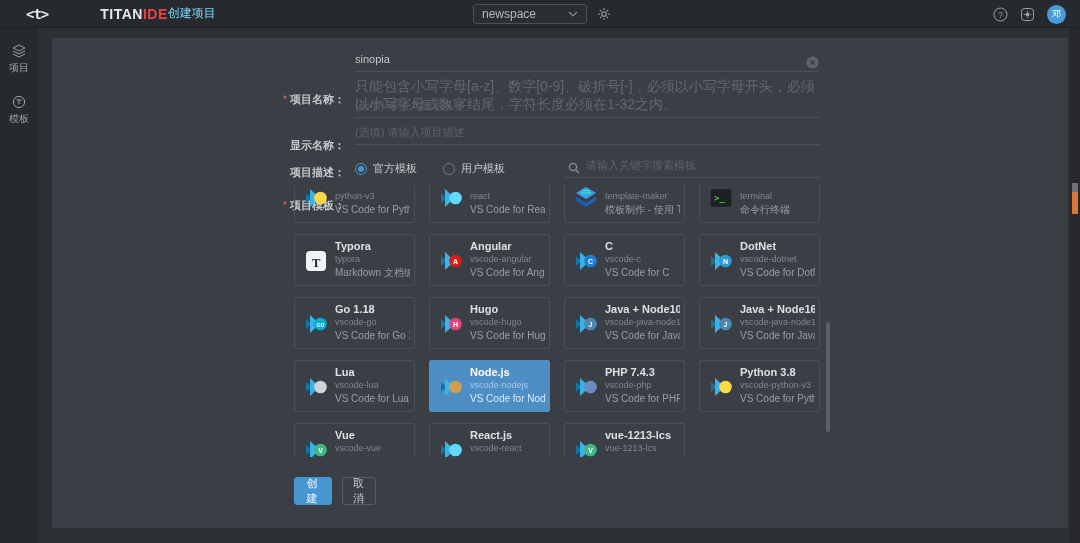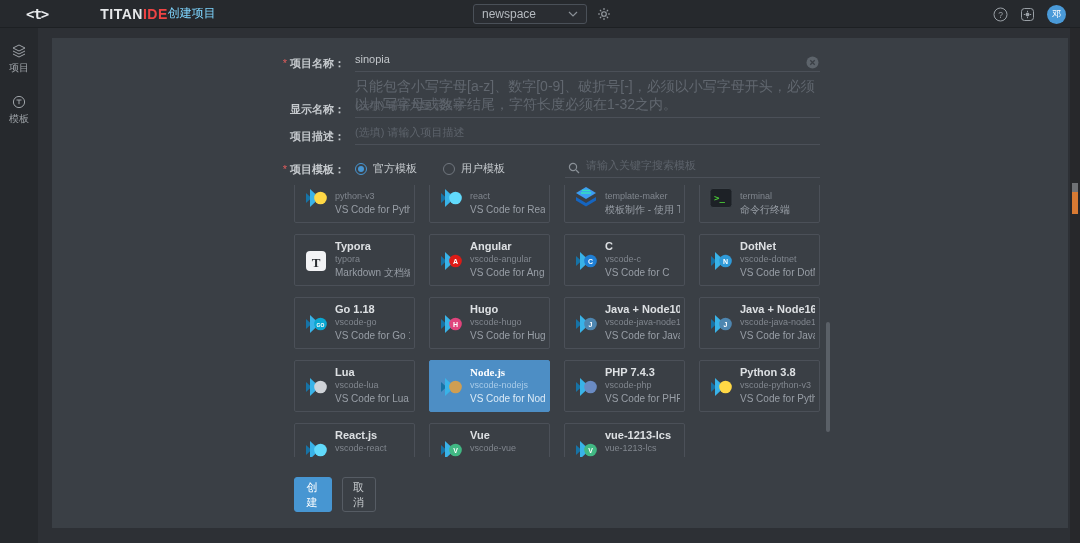--- a/index.html
+++ b/index.html
@@ -31,21 +31,21 @@
   .avatar {
     width:19px; height:19px; border-radius:50%; background:#4a9ad8; color:#fff;
     font-size:9px; display:flex; align-items:center; justify-content:center; cursor:pointer;
   }
   
   .sidebar { position:absolute; left:0; top:28px; width:38px; height:515px; background:#26292d; }
   .side-item { margin-top:12px; display:flex; flex-direction:column; align-items:center; gap:3px;
                color:#9ea3a8; font-size:10px; cursor:pointer; padding:4px 0; }
   
   .panel { position:absolute; left:52px; top:38px; width:1016px; height:490px; background:#3a3f45; }
-  .f-label { position:absolute; width:100px; text-align:right; color:#c5c9cd; font-weight:bold; font-size:11px; }
+  .f-label { position:absolute; width:100px; text-align:right; color:#c5c9cd; font-weight:bold; font-size:11px;margin-top:36px; }
   .req { color:#e05c5c; margin-right:3px; font-weight:normal; }
   .f-line { position:absolute; border-bottom:1px solid #4b5058; }
   .f-input { background:transparent; border:none; outline:none; color:#c2c6ca; font-size:11px;
              font-family:"Liberation Sans",sans-serif; width:100%; position:absolute; top:0; }
   .f-input::placeholder { color:#5d636b; }
   .hint { position:absolute; color:#61676f; font-size:14px; }
   .radio { display:inline-flex; align-items:center; gap:6px; cursor:pointer; color:#c5c9cd; }
   .rdot { width:12px; height:12px; border-radius:50%; border:1px solid #70767e; position:relative; background:transparent; }
   .radio.sel .rdot { border-color:#4796d2; }
   .radio.sel .rdot::after { content:""; position:absolute; left:2px; top:2px; width:6px; height:6px;
@@ -55,27 +55,27 @@
   .grid { display:grid; grid-template-columns:repeat(4,121px); column-gap:14px; row-gap:11px; margin-top:-14px; }
   .card { width:121px; height:52px; border:1px solid #4b5058; border-radius:2px; position:relative;
           cursor:pointer; background:transparent; }
   .card.selected { background:#4d8ec5; border-color:#4d8ec5; }
   .card-icon { position:absolute; left:8px; top:13px; width:26px; height:26px; }
   .card-text { position:absolute; left:40px; top:4px; right:4px; }
   .card-title { color:#dde0e3; font-weight:bold; font-size:11px; height:14px; line-height:14px;
                 white-space:nowrap; overflow:hidden; }
   .card-id    { color:#80868e; font-size:9px; height:13px; line-height:13px; white-space:nowrap; overflow:hidden; }
   .card-desc  { color:#989ea6; font-size:10px; height:13px; line-height:14px; white-space:nowrap; overflow:hidden; }
-  .card.selected .card-title { color:#ffffff;font-family:Liberation Serif, serif; }
+  .card.selected .card-title { color:#ffffff; }
   .card.selected .card-id    { color:#a8cbe8; }
   .card.selected .card-desc  { color:#dcebf7; }
   .grid-scrollbar { position:absolute; left:774px; top:284px; width:4px; height:110px;
                     background:#5a6067; border-radius:2px; cursor:pointer; }
   
-  .btn { position:absolute; height:35px; border-radius:3px; font-size:11px; cursor:pointer;
+  .btn { position:absolute; height:28px; border-radius:3px; font-size:11px; cursor:pointer;
          display:flex; align-items:center; justify-content:center;
          font-family:"Liberation Sans",sans-serif; letter-spacing:2px; padding:0 15px; }
   .btn-create { left:242px; top:439px; width:38px; background:#4796d2; color:#fff; border:1px solid #4796d2; }
   .btn-cancel { left:290px; top:439px; width:34px; background:transparent; color:#c6cacd; border:1px solid #565c64; letter-spacing:1px; }
   
   .page-scroll { position:absolute; right:0; top:28px; width:10px; height:515px; background:#27282b; }
   .ps-thumb-gray   { position:absolute; left:2px; top:155px; width:6px; height:10px; background:#6f7174; }
   .ps-thumb-orange { position:absolute; left:2px; top:164px; width:6px; height:22px; background:#d87a33; }
   svg { display:block; }
 </style>
@@ -452,43 +452,43 @@
       <div class="card-id">vscode-python-v3</div>
       <div class="card-desc">VS Code for Python</div>
     </div>
   </div>
 
   <div class="card">
     <span class="card-icon">
             <svg width="26" height="26" viewBox="0 0 26 26">
     <path d="M3 8 L8.5 13 L3 18 Z" fill="#1673a6"></path>
     <path d="M7 4 L16.5 13 L7 22 Z" fill="#39b3e8"></path>
+    <circle cx="17.5" cy="13" r="6.3" fill="#41b883"></circle>
+    <text x="17.5" y="15.8" font-size="7" font-weight="bold" fill="#fff" text-anchor="middle" font-family="Liberation Sans">V</text>
+  </svg>
+          </span>
+    <div class="card-text">
+      <div class="card-title">Vue</div>
+      <div class="card-id">vscode-vue</div>
+      <div class="card-desc"></div>
+    </div>
+  </div>
+
+  <div class="card">
+    <span class="card-icon">
+            <svg width="26" height="26" viewBox="0 0 26 26">
+    <path d="M3 8 L8.5 13 L3 18 Z" fill="#1673a6"></path>
+    <path d="M7 4 L16.5 13 L7 22 Z" fill="#39b3e8"></path>
     <circle cx="17.5" cy="13" r="6.3" fill="#61dafb"></circle>
 
   </svg>
           </span>
     <div class="card-text">
       <div class="card-title">React.js</div>
       <div class="card-id">vscode-react</div>
-      <div class="card-desc"></div>
-    </div>
-  </div>
-
-  <div class="card">
-    <span class="card-icon">
-            <svg width="26" height="26" viewBox="0 0 26 26">
-    <path d="M3 8 L8.5 13 L3 18 Z" fill="#1673a6"></path>
-    <path d="M7 4 L16.5 13 L7 22 Z" fill="#39b3e8"></path>
-    <circle cx="17.5" cy="13" r="6.3" fill="#41b883"></circle>
-    <text x="17.5" y="15.8" font-size="7" font-weight="bold" fill="#fff" text-anchor="middle" font-family="Liberation Sans">V</text>
-  </svg>
-          </span>
-    <div class="card-text">
-      <div class="card-title">Vue</div>
-      <div class="card-id">vscode-vue</div>
       <div class="card-desc"></div>
     </div>
   </div>
 
   <div class="card">
     <span class="card-icon">
             <svg width="26" height="26" viewBox="0 0 26 26">
     <path d="M3 8 L8.5 13 L3 18 Z" fill="#1673a6"></path>
     <path d="M7 4 L16.5 13 L7 22 Z" fill="#39b3e8"></path>
     <circle cx="17.5" cy="13" r="6.3" fill="#41b883"></circle>

